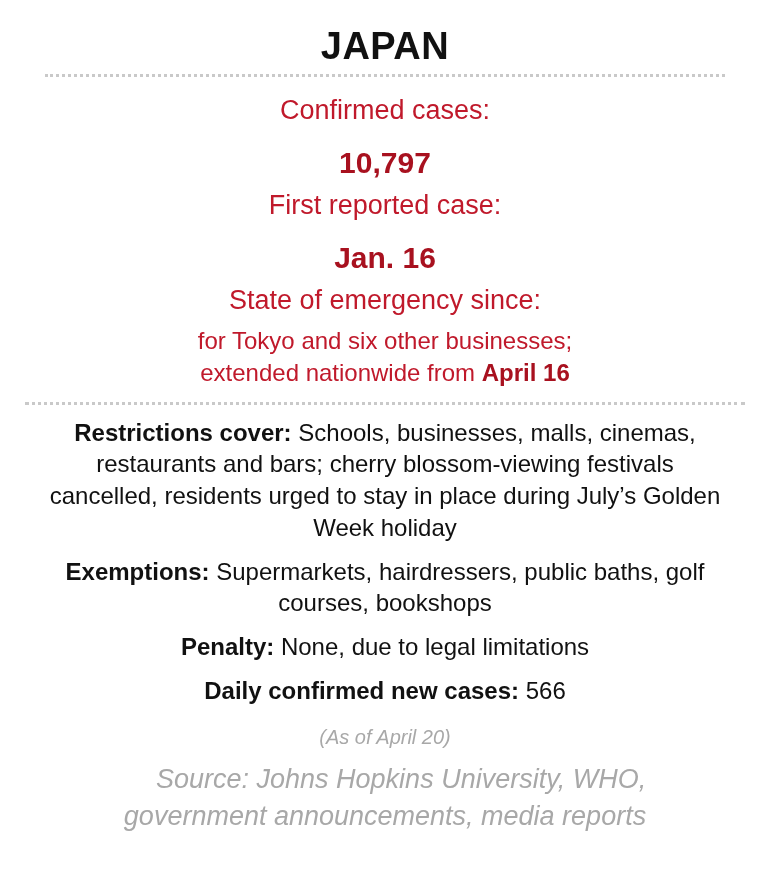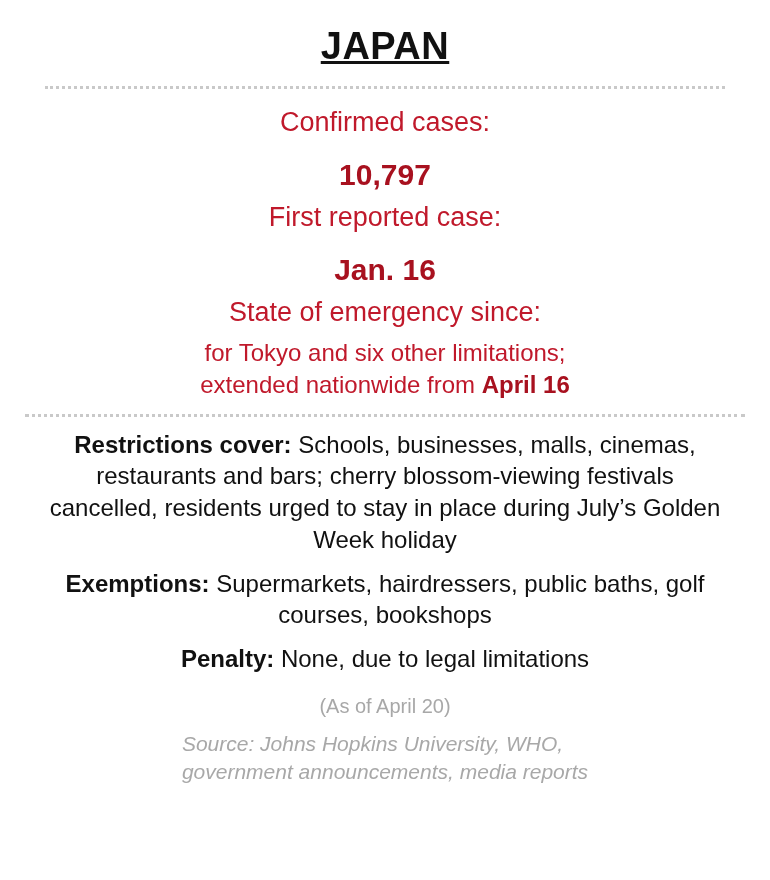--- a/index.html
+++ b/index.html
@@ -22,23 +22,22 @@
     display: flex;
     flex-direction: column;
     align-items: center;
   }
   .title {
     font-size: 38px;
     font-weight: bold;
     letter-spacing: 0.5px;
     color: #111111;
     text-align: left;
-    margin: 8px 0 14px 0;
+    margin: 8px 0 2px 0;
     line-height: 1.1;
-    text-decoration: underline;
   }
   .dotted-rule {
     width: 680px;
     height: 0;
     border-top: 3px dotted #c9c9c9;
     margin: 4px 0 10px 0;
   }
   .stats {
     width: 100%;
     text-align: center;
@@ -85,30 +84,31 @@
     font-size: 24px;
     line-height: 1.32;
     margin-bottom: 12px;
     padding: 0 18px;
   }
   .detail-block .lead {
     font-weight: bold;
   }
   .asof {
     font-size: 20px;
+    font-style: italic;
     color: #a8a8a8;
     text-align: center;
     margin-top: 8px;
     margin-bottom: 12px;
   }
   .source {
-    font-size: 21px;
+    font-size: 27px;
     font-style: italic;
     color: #a8a8a8;
-    text-align: left;
+    text-align: right;
     line-height: 1.35;
     padding: 0 90px;
   }
 </style>
 </head>
 <body>
 
 <div class="card">
 
   <div class="title">JAPAN</div>
@@ -118,40 +118,43 @@
   <div class="stats">
     <div class="stat-label">Confirmed cases:</div>
     <div class="stat-value">10,797</div>
 
     <div class="stat-label">First reported case:</div>
     <div class="stat-value">Jan. 16</div>
 
     <div class="stat-label">State of emergency since:</div>
 
     <div class="stat-note">
-      <span>for Tokyo and six other limitations;</span><br>
+      <span>for Tokyo and six other businesses;</span><br>
       <span>extended nationwide from </span><b>April 16</b>
     </div>
   </div>
 
   <div class="rule2"></div>
 
   <div class="details">
     <div class="detail-block">
       <span class="lead">Restrictions cover:</span><span> Schools, businesses, malls, cinemas, restaurants and bars; cherry blossom-viewing festivals cancelled, residents urged to stay in place during July’s Golden Week holiday</span>
     </div>
 
     <div class="detail-block">
       <span class="lead">Exemptions:</span><span> Supermarkets, hairdressers, public baths, golf courses, bookshops</span>
     </div>
 
     <div class="detail-block">
       <span class="lead">Penalty:</span><span> None, due to legal limitations</span>
     </div>
 
+    <div class="detail-block">
+      <span class="lead">Daily confirmed new cases:</span><span> 566</span>
+    </div>
   </div>
 
   <div class="asof">(As of April 20)</div>
 
   <div class="source">
     <span>Source: Johns Hopkins University, WHO,</span><br>
     <span>government announcements, media reports</span>
   </div>
 
 </div>

